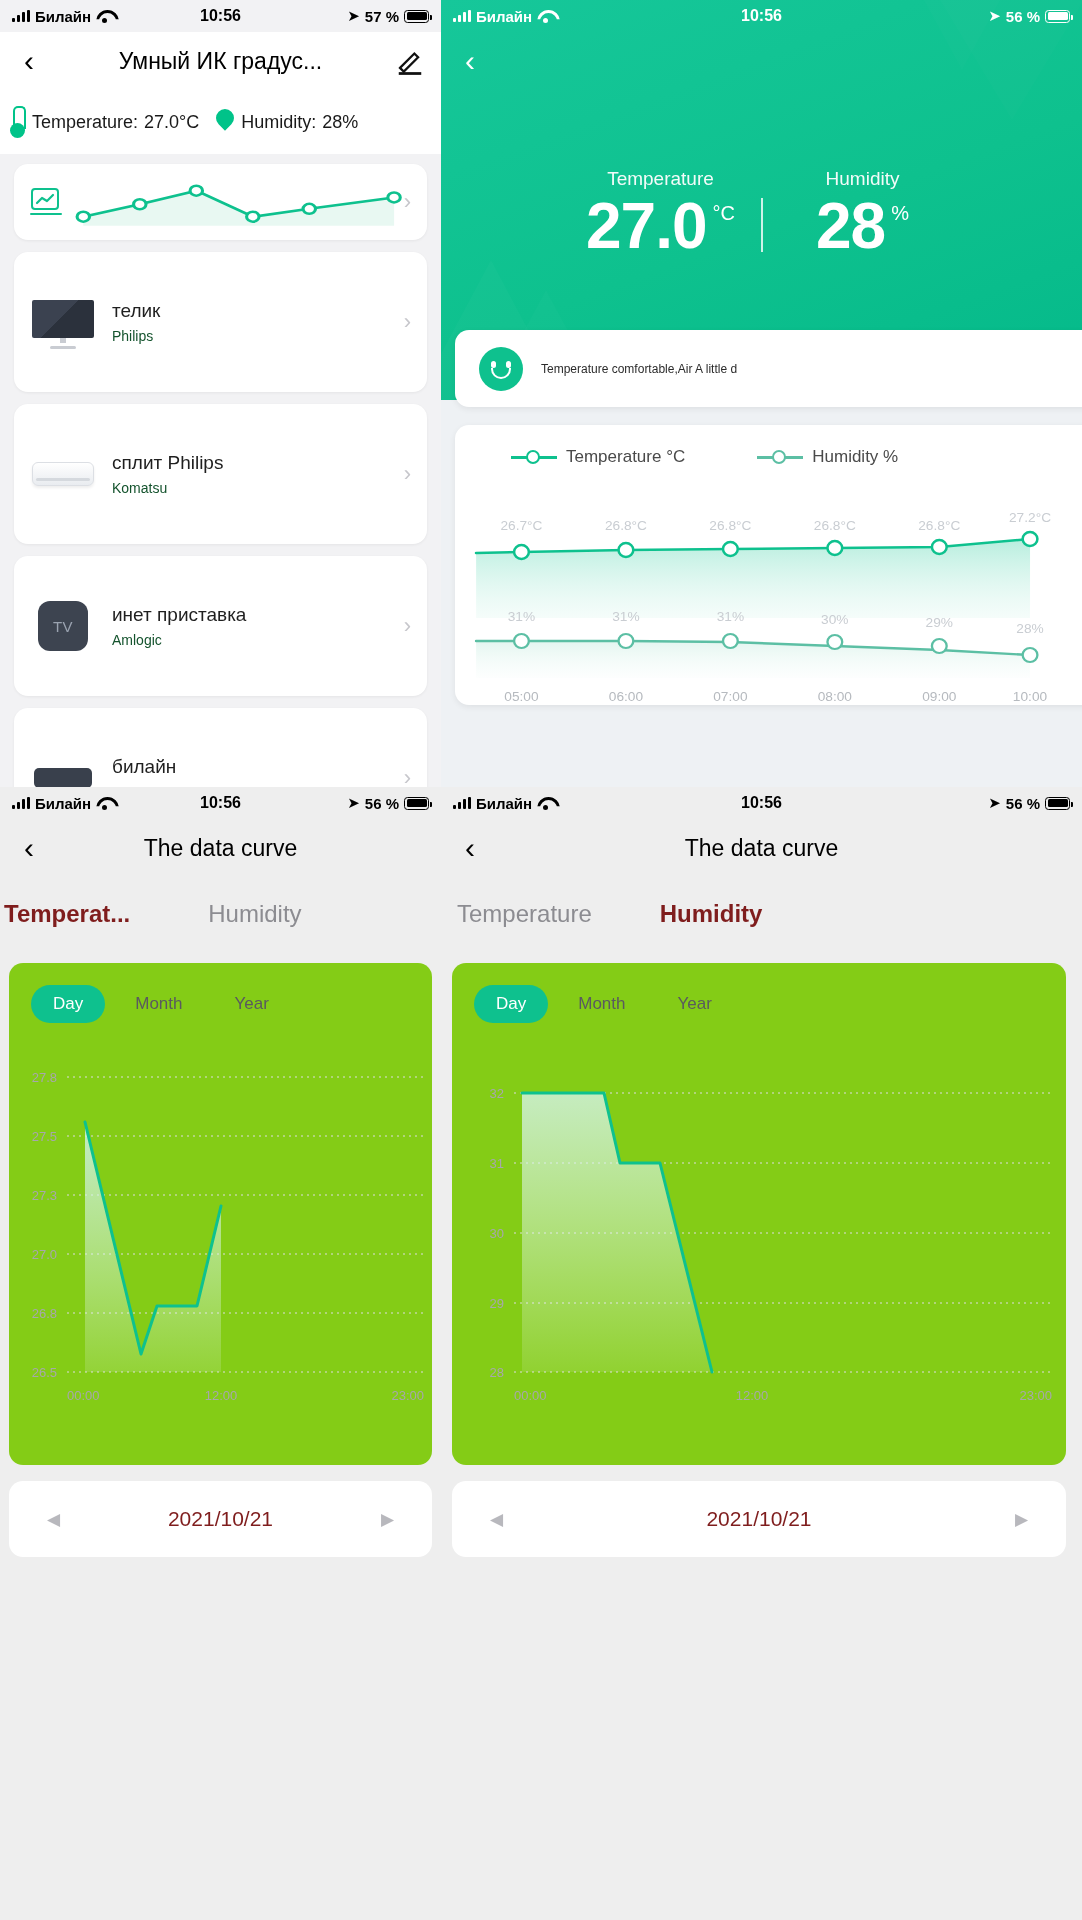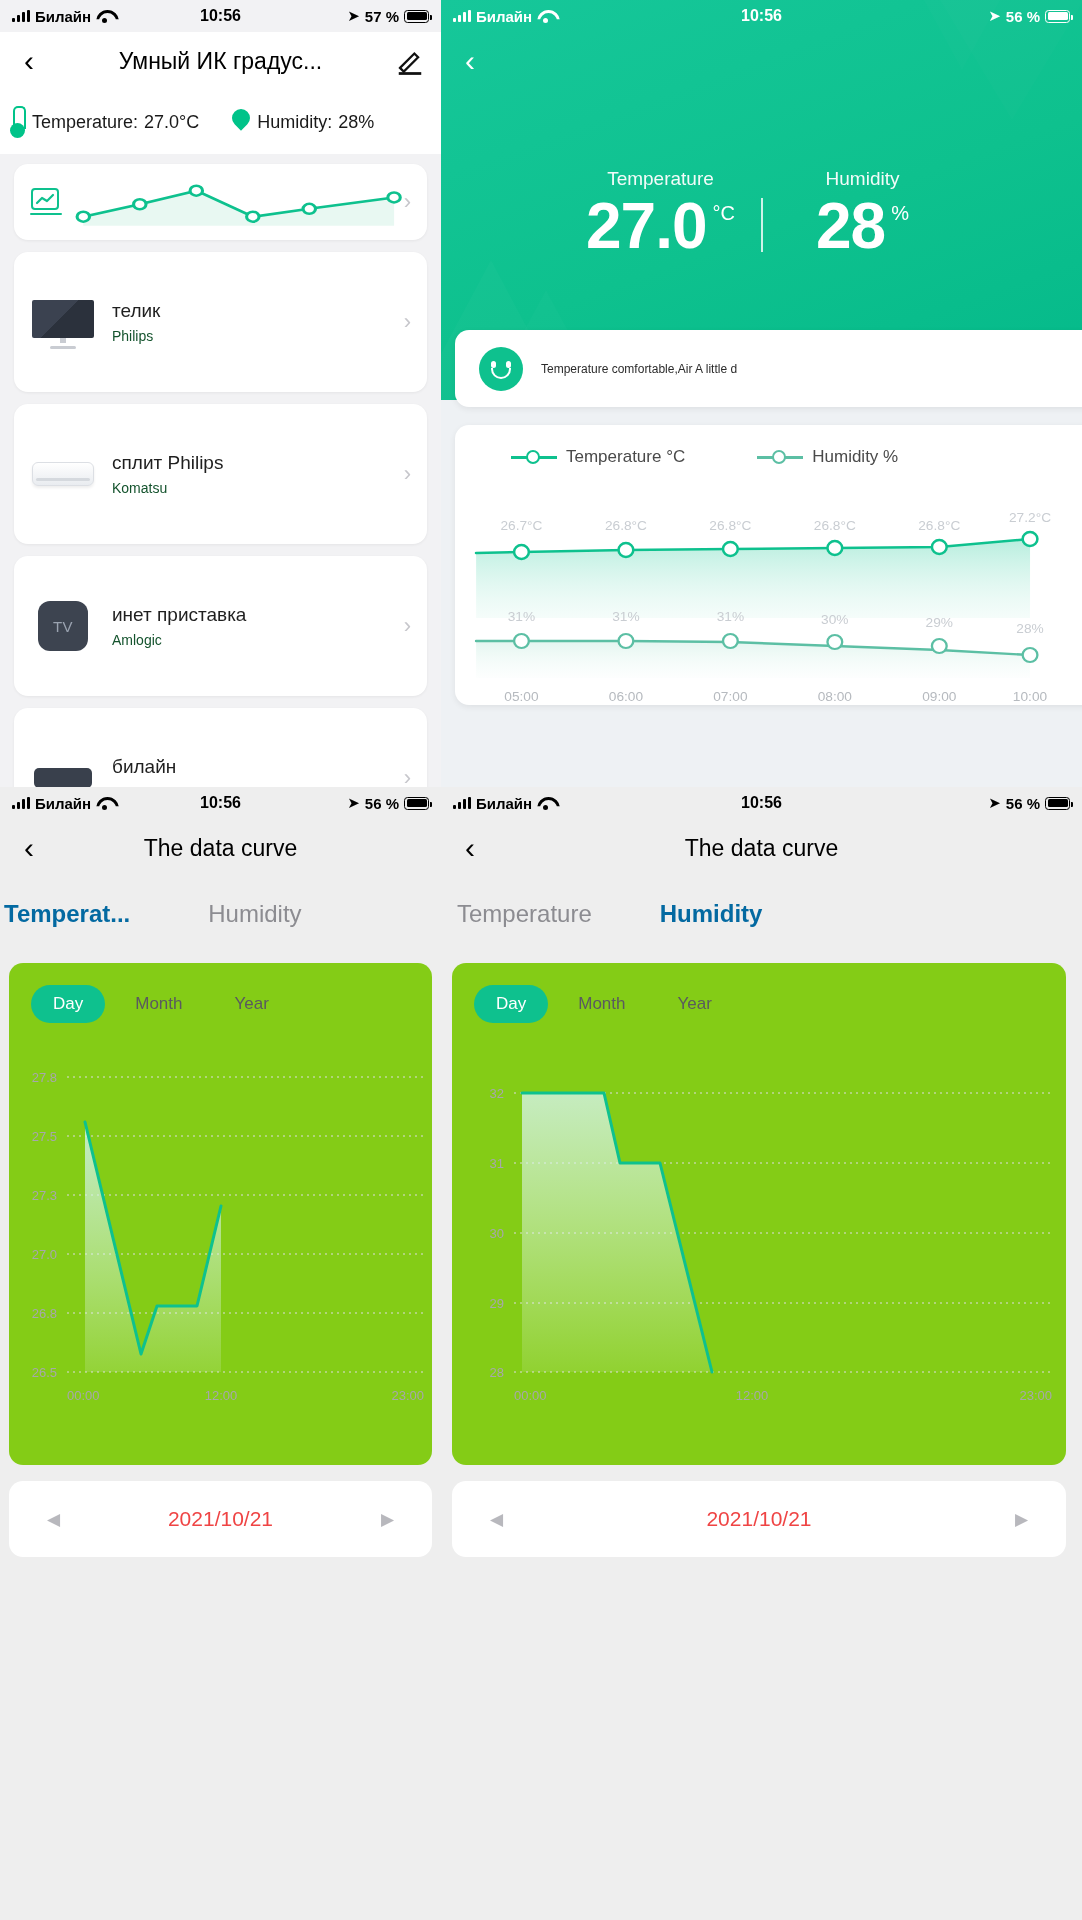--- a/index.html
+++ b/index.html
@@ -140,30 +140,30 @@
   .lg-mark::after{content:"";position:absolute;left:15px;top:1px;width:10px;height:10px;
     border-radius:50%;background:#fff;border:2.5px solid;}
   .lg-t::before{background:#0ec18e;} .lg-t::after{border-color:#0ec18e;}
   .lg-h::before{background:#5cbfa4;} .lg-h::after{border-color:#5cbfa4;}
   .tr-plot { position:absolute; left:0; top:78px; width:100%; height:205px; }
 
   
   .bp-tabs { height:74px; display:flex; align-items:center; padding:0 0 0 0;
     background:#eeeeee; }
   .bp-tabs .tab { font-size:24px; color:#8c8c91; }
-  .bp-tabs .tab.active { color:#0369a1; font-weight:bold; }
+  .bp-tabs .tab.active { color:#7f1d1d; font-weight:bold; }
   .bp-card { background:#84cc16; border-radius:14px; position:relative; }
   .seg { display:flex; align-items:center; gap:8px; }
   .seg .chip { font-size:17px; color:#5a5a5f; padding:9px 22px; border-radius:20px; }
   .seg .chip.on { background:#0ec18e; color:#fff; }
   .date-bar { height:76px; background:#fff; border-radius:14px;
     display:flex; align-items:center; justify-content:center; position:relative; }
   .date-bar .arr { position:absolute; color:#b8b8bd; font-size:17px; }
   .date-bar .arr.l { left:38px; } .date-bar .arr.r { right:38px; }
-  .date-bar .dt { font-size:21px; color:#ef4444; }
+  .date-bar .dt { font-size:21px; color:#7f1d1d; }
   .bl-plot, .br-plot { position:absolute; left:0; top:0; width:100%; height:100%; }
 </style>
 </head>
 <body>
 
 <div class="screen" id="q-tl">
 
   <div class="statusbar">
     <div class="sb-left">
       <span class="bars">
@@ -190,21 +190,21 @@
     <div class="nav-title">Умный ИК градус...</div>
     <svg class="nav-edit" viewBox="0 0 24 24">
       <path d="M4 17.5 L15.5 6 L18.5 9 L7 20.5 Z" fill="none" stroke="#111" stroke-width="1.8"></path>
       <path d="M3 22 L21 22" stroke="#111" stroke-width="2.2"></path>
     </svg>
   </div>
 
   <div class="readings">
     <span class="ico-therm"></span>
     <span class="lbl">Temperature:</span>
-    <span class="val" style="margin-right:26px">27.0°C</span>
+    <span class="val" style="margin-right:10px">27.0°C</span>
     <span class="ico-drop"></span>
     <span class="lbl">Humidity:</span>
     <span class="val">28%</span>
   </div>
 
   <div class="dev-list">
 
     <div class="card chart-card">
       <svg class="mini-ico" viewBox="0 0 34 30">
         <rect x="2" y="2" width="26" height="20" rx="3" fill="none" stroke="#0ec18e" stroke-width="2"></rect>

